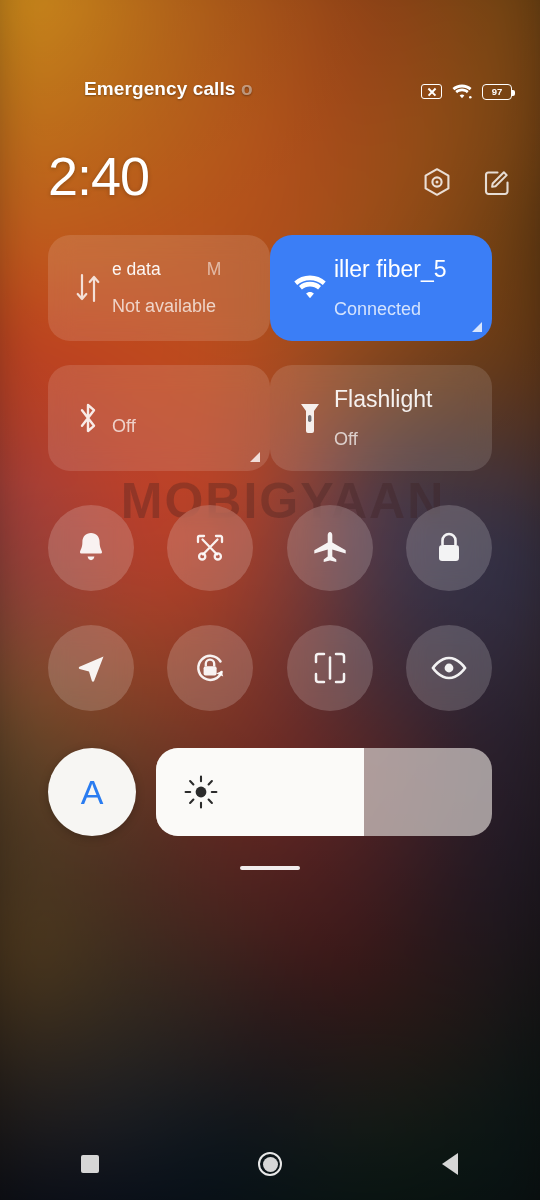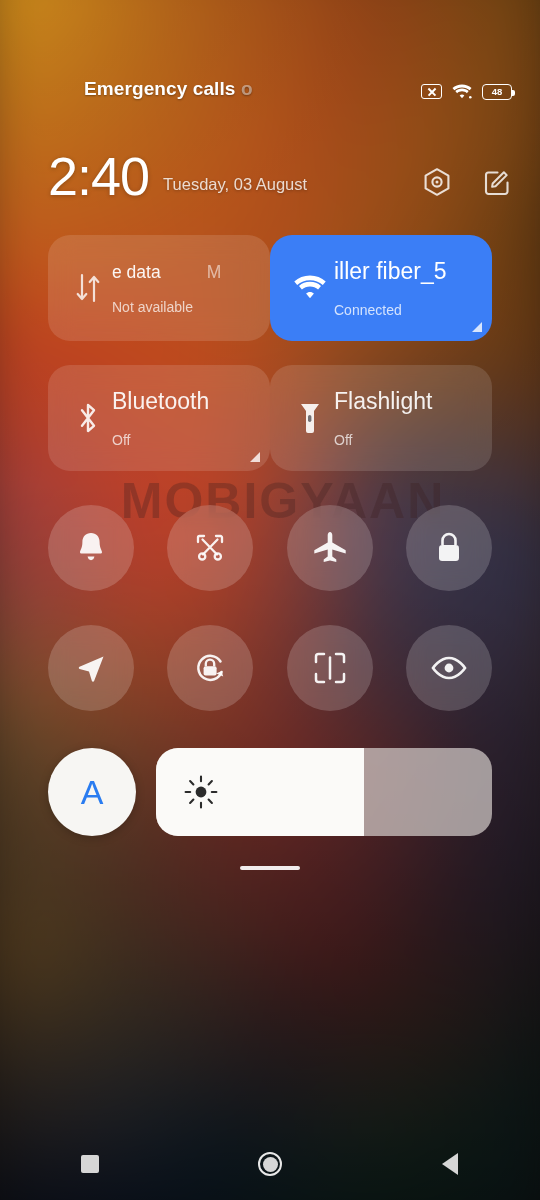--- a/index.html
+++ b/index.html
@@ -118,21 +118,21 @@
   }
   .bigtile.off{ background:rgba(255,255,255,.13); }
   .bigtile.active{ background:#3b7ef6; }
   .bigtile .ico{ width:48px; min-width:48px; display:flex; align-items:center; justify-content:center; }
   .bigtile .txt{ overflow:hidden; flex:1; padding-right:8px; }
   .tile-title{
     font-size:23px; color:#ffffff; white-space:nowrap; line-height:1.2;
   }
   .bigtile.off .tile-title{ color:rgba(255,255,255,.92); }
   .tile-sub{
-    font-size:14px; color:rgba(255,255,255,.72); white-space:nowrap; margin-top:16px;
+    font-size:18px; color:rgba(255,255,255,.72); white-space:nowrap; margin-top:16px;
   }
   .bigtile.active .tile-sub{ color:rgba(255,255,255,.78); }
   .expand-corner{
     position:absolute; right:10px; bottom:9px;
     width:0; height:0;
     border-left:10px solid transparent;
     border-bottom:10px solid rgba(255,255,255,.80);
   }
   .marquee-title{ display:flex; gap:46px; }
   .marquee-title .frag{ font-size:17.5px; color:rgba(255,255,255,.95); white-space:nowrap; }
@@ -209,28 +209,27 @@
     </div>
     <div id="status-icons">
       <div class="nosim"></div>
       <svg width="22" height="17" viewBox="0 0 22 17">
         <path d="M11 4.4c3.0 0 5.7 1.1 7.7 2.9l1.8-2.2C18.0 2.8 14.7 1.5 11 1.5S4.0 2.8 1.5 5.1l1.8 2.2C5.3 5.5 8.0 4.4 11 4.4z" fill="#fff"></path>
         <path d="M11 8.3c1.9 0 3.6.7 4.9 1.9l1.8-2.2C16.0 6.5 13.6 5.5 11 5.5s-5.0 1.0-6.7 2.5l1.8 2.2c1.3-1.2 3.0-1.9 4.9-1.9z" fill="#fff"></path>
         <path d="M11 11.6c.9 0 1.7.3 2.3.9l-2.3 2.8-2.3-2.8c.6-.6 1.4-.9 2.3-.9z" fill="#fff"></path>
         <circle cx="19.3" cy="14.3" r="1.3" fill="#fff"></circle>
       </svg>
       <div class="battery">
-        <span>48</span>
+        <span>97</span>
       </div>
     </div>
   </div>
 
   <div id="clockrow">
     <div id="time">2:40</div>
-    <div id="date">Tuesday, 03 August</div>
     <div id="clock-actions">
       <svg width="30" height="32" viewBox="0 0 30 32">
         <path d="M15 2.2 26.4 8.6v12.8L15 27.8 3.6 21.4V8.6z" fill="none" stroke="rgba(255,255,255,.82)" stroke-width="2.1" stroke-linejoin="round"></path>
         <circle cx="15" cy="15" r="4.6" fill="none" stroke="rgba(255,255,255,.82)" stroke-width="2.1"></circle>
         <circle cx="15" cy="15" r="1.5" fill="rgba(255,255,255,.82)"></circle>
       </svg>
       <svg width="30" height="30" viewBox="0 0 30 30">
         <path d="M25.5 14.5v9a2.5 2.5 0 0 1-2.5 2.5H6.5A2.5 2.5 0 0 1 4 23.5V7a2.5 2.5 0 0 1 2.5-2.5h9" fill="none" stroke="rgba(255,255,255,.82)" stroke-width="2.1" stroke-linecap="round"></path>
         <path d="M26.4 3.2 14.6 15 14 18.6l3.6-.6L29.4 6.2z" fill="none" stroke="rgba(255,255,255,.82)" stroke-width="2.1" stroke-linejoin="round" transform="translate(-3.2,1.2) scale(.95)"></path>
       </svg>
@@ -274,21 +273,20 @@
 
   <div class="tilegrid" id="row-tiles-2">
 
     <div class="bigtile off">
       <div class="ico">
         <svg width="26" height="34" viewBox="0 0 26 34">
           <path d="M7 9.2 19 24.8 13 30V4l6 5.2L7 24.8" fill="none" stroke="rgba(255,255,255,.88)" stroke-width="2.4" stroke-linecap="round" stroke-linejoin="round"></path>
         </svg>
       </div>
       <div class="txt">
-        <div class="tile-title">Bluetooth</div>
         <div class="tile-sub">Off</div>
       </div>
       <div class="expand-corner"></div>
     </div>
 
     <div class="bigtile off">
       <div class="ico">
         <svg width="26" height="34" viewBox="0 0 26 34">
           <path d="M4 3h18l-5 7v20a2 2 0 0 1-2 2h-4a2 2 0 0 1-2-2V10z" fill="rgba(255,255,255,.90)"></path>
           <rect x="11" y="14" width="3.4" height="7" rx="1.7" fill="rgba(90,90,95,.85)"></rect>

